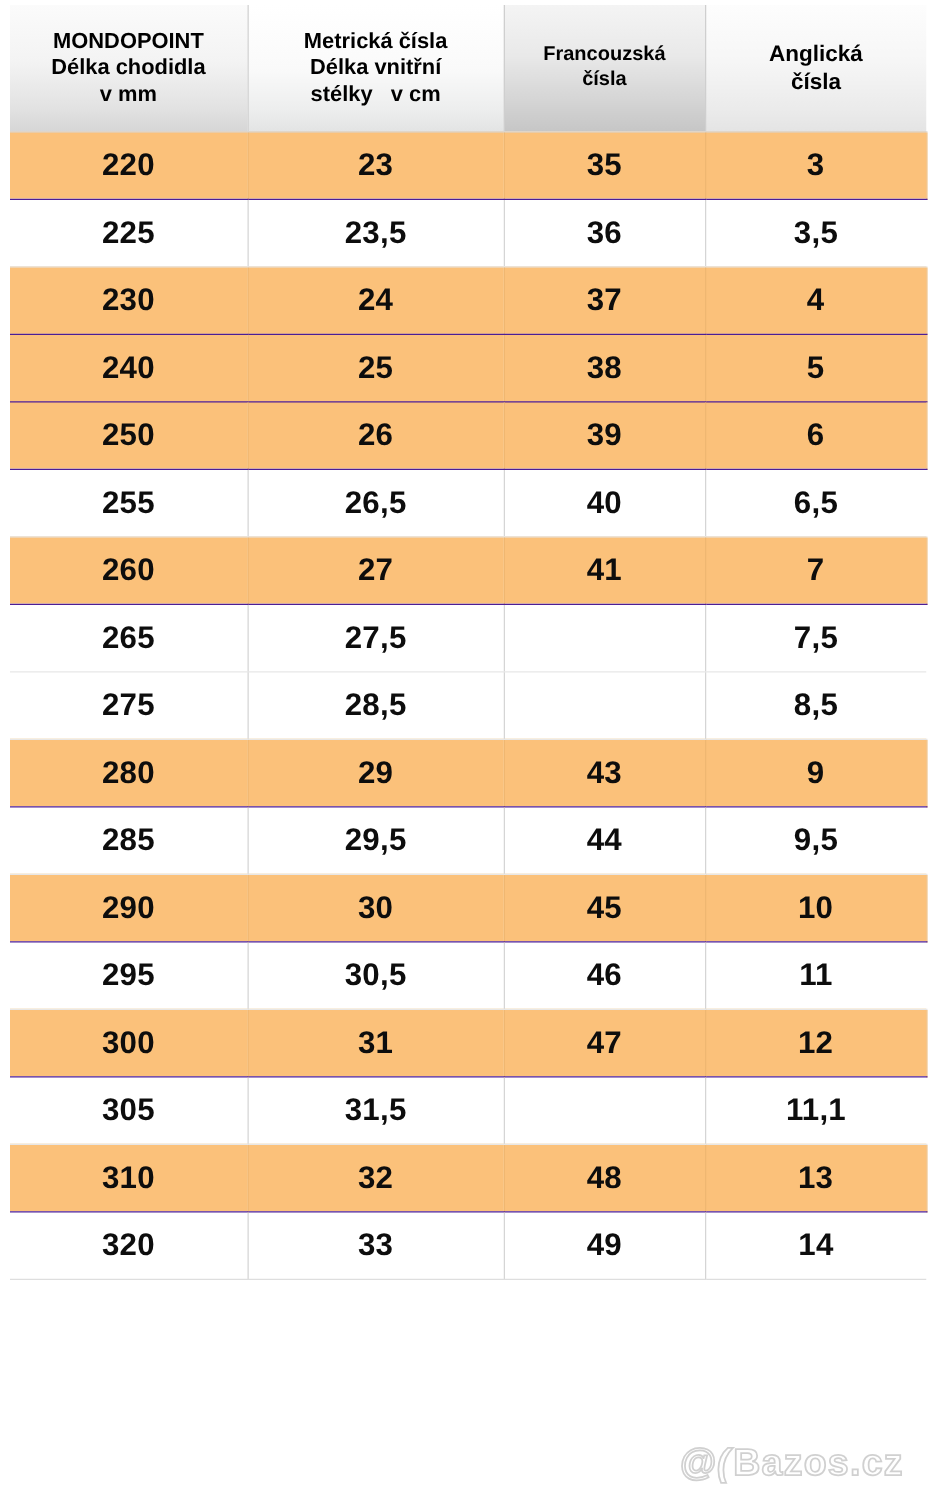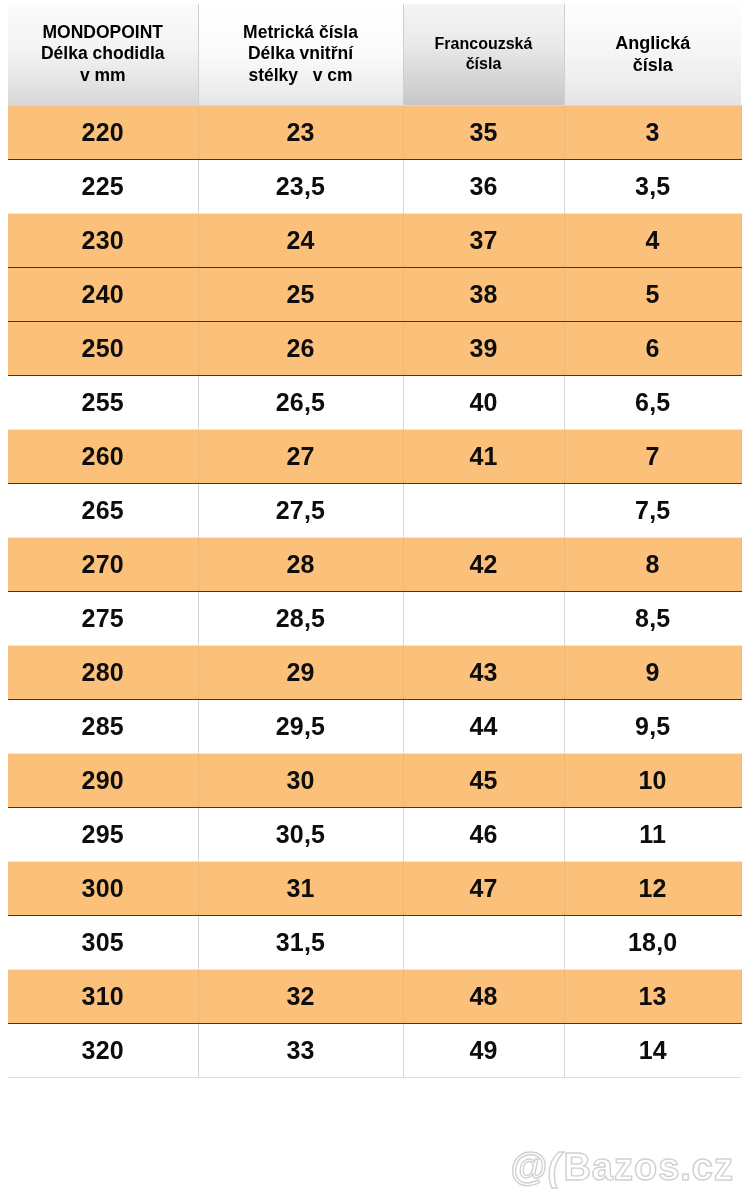--- a/index.html
+++ b/index.html
@@ -94,23 +94,23 @@
   tbody tr.row-plain td {
     background: #ffffff;
   }
   tbody tr:last-child td {
     border-bottom: 1px solid #dedede;
   }
 
   
   #watermark {
     position: absolute;
-    right: 18px;
+    right: 29px;
     bottom: 14px;
-    font-size: 38px;
+    font-size: 30px;
     font-weight: bold;
     font-family: "Liberation Sans", sans-serif;
     color: transparent;
     -webkit-text-stroke: 1.4px rgba(150,150,150,0.45);
     letter-spacing: 1px;
     pointer-events: none;
     user-select: none;
     white-space: nowrap;
     line-height: 1;
   }
@@ -194,26 +194,20 @@
           <td>27</td>
           <td>41</td>
           <td>7</td>
         </tr>
         <tr class="row-plain">
           <td>265</td>
           <td>27,5</td>
           <td></td>
           <td>7,5</td>
         </tr>
-        <tr class="row-alt">
-          <td>270</td>
-          <td>28</td>
-          <td>42</td>
-          <td>8</td>
-        </tr>
         <tr class="row-plain">
           <td>275</td>
           <td>28,5</td>
           <td></td>
           <td>8,5</td>
         </tr>
         <tr class="row-alt">
           <td>280</td>
           <td>29</td>
           <td>43</td>
@@ -240,21 +234,21 @@
         <tr class="row-alt">
           <td>300</td>
           <td>31</td>
           <td>47</td>
           <td>12</td>
         </tr>
         <tr class="row-plain">
           <td>305</td>
           <td>31,5</td>
           <td></td>
-          <td>18,0</td>
+          <td>11,1</td>
         </tr>
         <tr class="row-alt">
           <td>310</td>
           <td>32</td>
           <td>48</td>
           <td>13</td>
         </tr>
         <tr class="row-plain">
           <td>320</td>
           <td>33</td>

